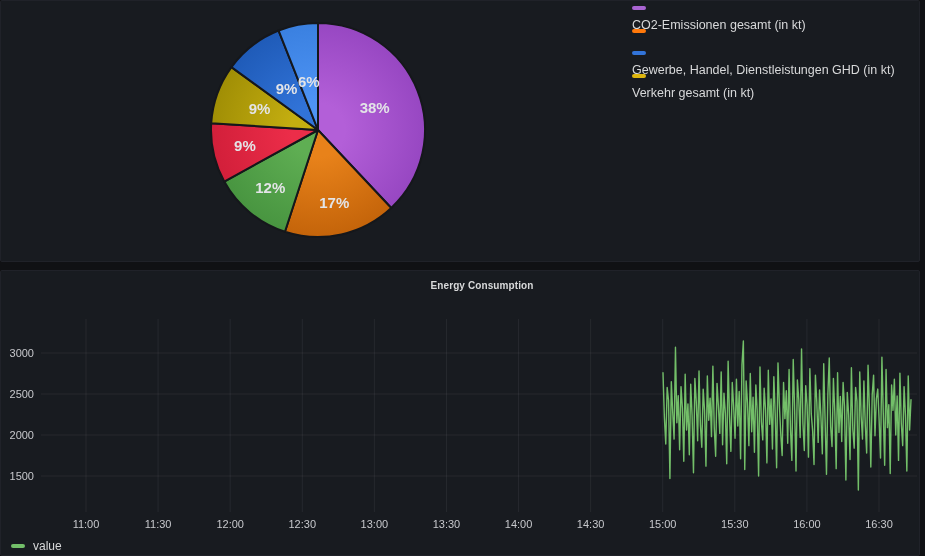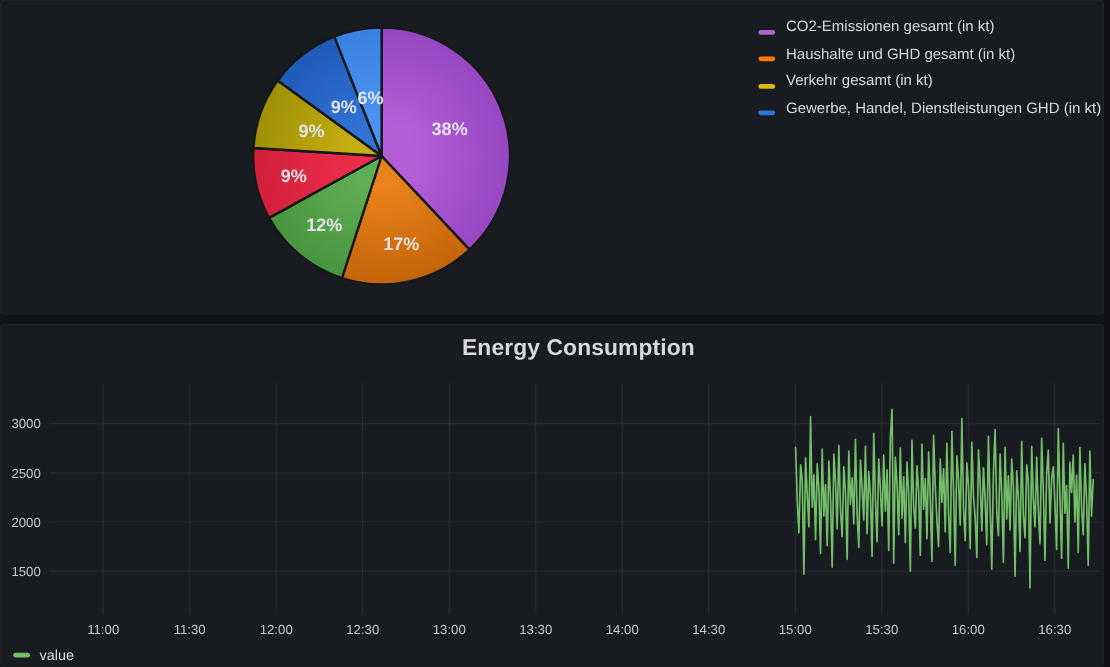--- a/index.html
+++ b/index.html
@@ -22,42 +22,43 @@
   .panel-ts  { top: 270px; height: 286px; }
 
   .pie-svg, .ts-svg { position: absolute; left: 0; top: 0; }
 
   .pie-legend {
     position: absolute;
     left: 631px; top: 5px;
     display: flex; flex-direction: column;
   }
   .pie-legend .legend-item {
-    display: flex; align-items: flex-end;
+    display: flex; align-items: flex-start;
     height: 22.5px; gap: 9px;
     cursor: pointer;
+    flex-direction: column;
   }
   .legend-swatch {
     width: 14px; height: 4px;
     border-radius: 2px;
     flex: 0 0 auto;
   }
   .legend-label {
     color: #d8d9da;
     font-size: 12.5px;
     white-space: nowrap;
     line-height: 1;
   }
 
   .ts-title {
     position: absolute;
     top: 9px; left: 0; width: 100%;
     text-align: center;
     color: #d8d9da;
-    font-size: 19px;
+    font-size: 10px;
     font-weight: 700;
     letter-spacing: 0.1px;
     cursor: pointer;
     padding-left: 44px;
   }
 
   .ts-legend {
     position: absolute;
     left: 10px; top: 269px;
     display: flex; align-items: center; gap: 8px;
@@ -123,29 +124,28 @@
       <path d="M 317 129 L 277.61 29.51 A 107 107 0 0 1 317.00 22.00 Z" fill="url(#pg6)" stroke="#15171b" stroke-width="2" stroke-linejoin="round"></path>
       <text x="307.8" y="85.7" text-anchor="middle" class="pie-pct">6%</text>
     </svg>
   <div class="pie-legend" id="pie-legend">
       <div class="legend-item">
         <span class="legend-swatch" style="background: rgb(169, 100, 210);"></span>
         <span class="legend-label">CO2-Emissionen gesamt (in kt)</span>
       </div>
       <div class="legend-item">
         <span class="legend-swatch" style="background: rgb(255, 120, 10);"></span>
-        <span class="legend-label">Haushalte und GHD gesamt (in kt)</span>
+      </div>
+      <div class="legend-item">
+        <span class="legend-swatch" style="background: rgb(50, 116, 217);"></span>
+        <span class="legend-label">Gewerbe, Handel, Dienstleistungen GHD (in kt)</span>
       </div>
       <div class="legend-item">
         <span class="legend-swatch" style="background: rgb(222, 182, 15);"></span>
         <span class="legend-label">Verkehr gesamt (in kt)</span>
-      </div>
-      <div class="legend-item">
-        <span class="legend-swatch" style="background: rgb(50, 116, 217);"></span>
-        <span class="legend-label">Gewerbe, Handel, Dienstleistungen GHD (in kt)</span>
       </div>
     </div>
 </div>
 
 <div class="panel panel-ts">
   <div class="ts-title">Energy Consumption</div>
   <svg class="ts-svg" id="ts-svg" width="920" height="286" viewBox="0 0 920 286">
       <line x1="40" x2="916" y1="82" y2="82" stroke="rgba(204,204,220,0.08)" stroke-width="1"></line>
       <text x="33" y="86" text-anchor="end" class="tick-label">3000</text>
       <line x1="40" x2="916" y1="123" y2="123" stroke="rgba(204,204,220,0.08)" stroke-width="1"></line>

